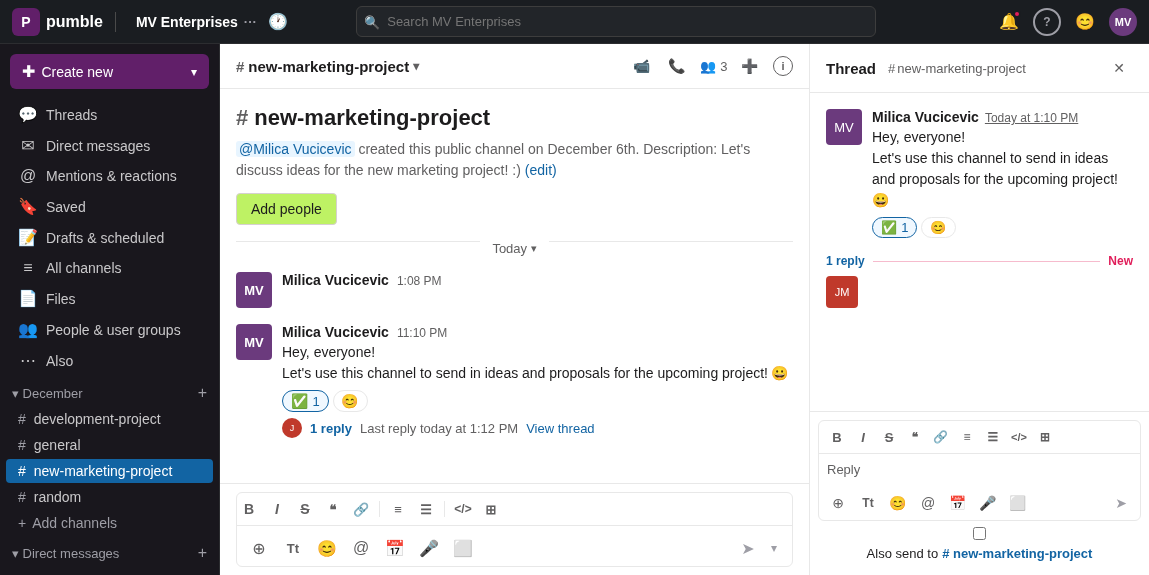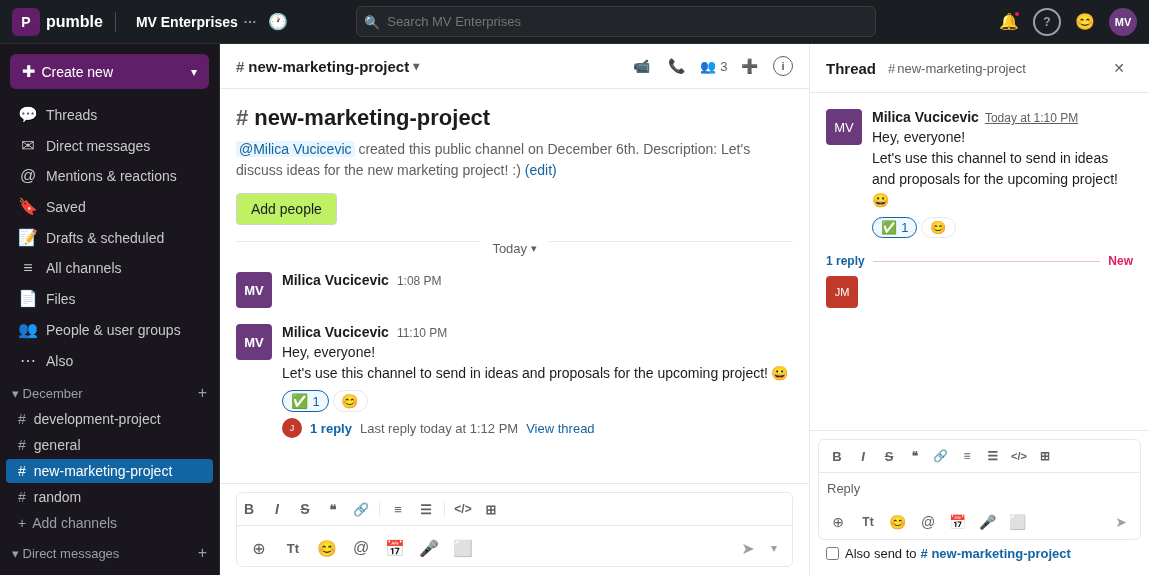--- a/index.html
+++ b/index.html
@@ -113,21 +113,21 @@
 
     
     .thread-input-area { border-top: 1px solid #e8e8e8; padding: 8px; flex-shrink: 0; }
     .thread-input-box { border: 1px solid #e8e8e8; border-radius: 6px; overflow: hidden; }
     .thread-input-toolbar { display: flex; align-items: center; gap: 2px; padding: 4px 6px; border-bottom: 1px solid #e8e8e8; }
     .t-btn { width: 24px; height: 24px; display: flex; align-items: center; justify-content: center; cursor: pointer; color: #616061; border-radius: 3px; font-size: 13px; font-weight: 700; }
     .thread-input-text { padding: 8px; min-height: 32px; color: #616061; font-size: 13px; }
     .thread-input-actions { display: flex; align-items: center; padding: 4px 6px; gap: 4px; }
     .t-action-btn { width: 26px; height: 26px; display: flex; align-items: center; justify-content: center; cursor: pointer; color: #616061; border-radius: 4px; font-size: 14px; }
     .thread-send-btn { margin-left: auto; width: 26px; height: 26px; display: flex; align-items: center; justify-content: center; cursor: pointer; color: #9e9ea6; }
-    .thread-also-send { display: flex; align-items: center; gap: 6px; padding: 6px 8px; font-size: 13px; color: #1d1c1d; }
+    .thread-also-send { display: flex; align-items: center; gap: 6px; padding: 6px 8px; font-size: 13px; color: #1d1c1d; flex-direction: column; }
     .thread-also-send input[type=checkbox] { cursor: pointer; }
     .also-send-label { display: flex; align-items: center; gap: 4px; }
     .also-send-channel { color: #1264a3; font-weight: 600; }
   </style>
 </head>
 <body>
 
 <div class="topbar">
   <div class="topbar-logo">
     <div class="logo-icon">P</div>

